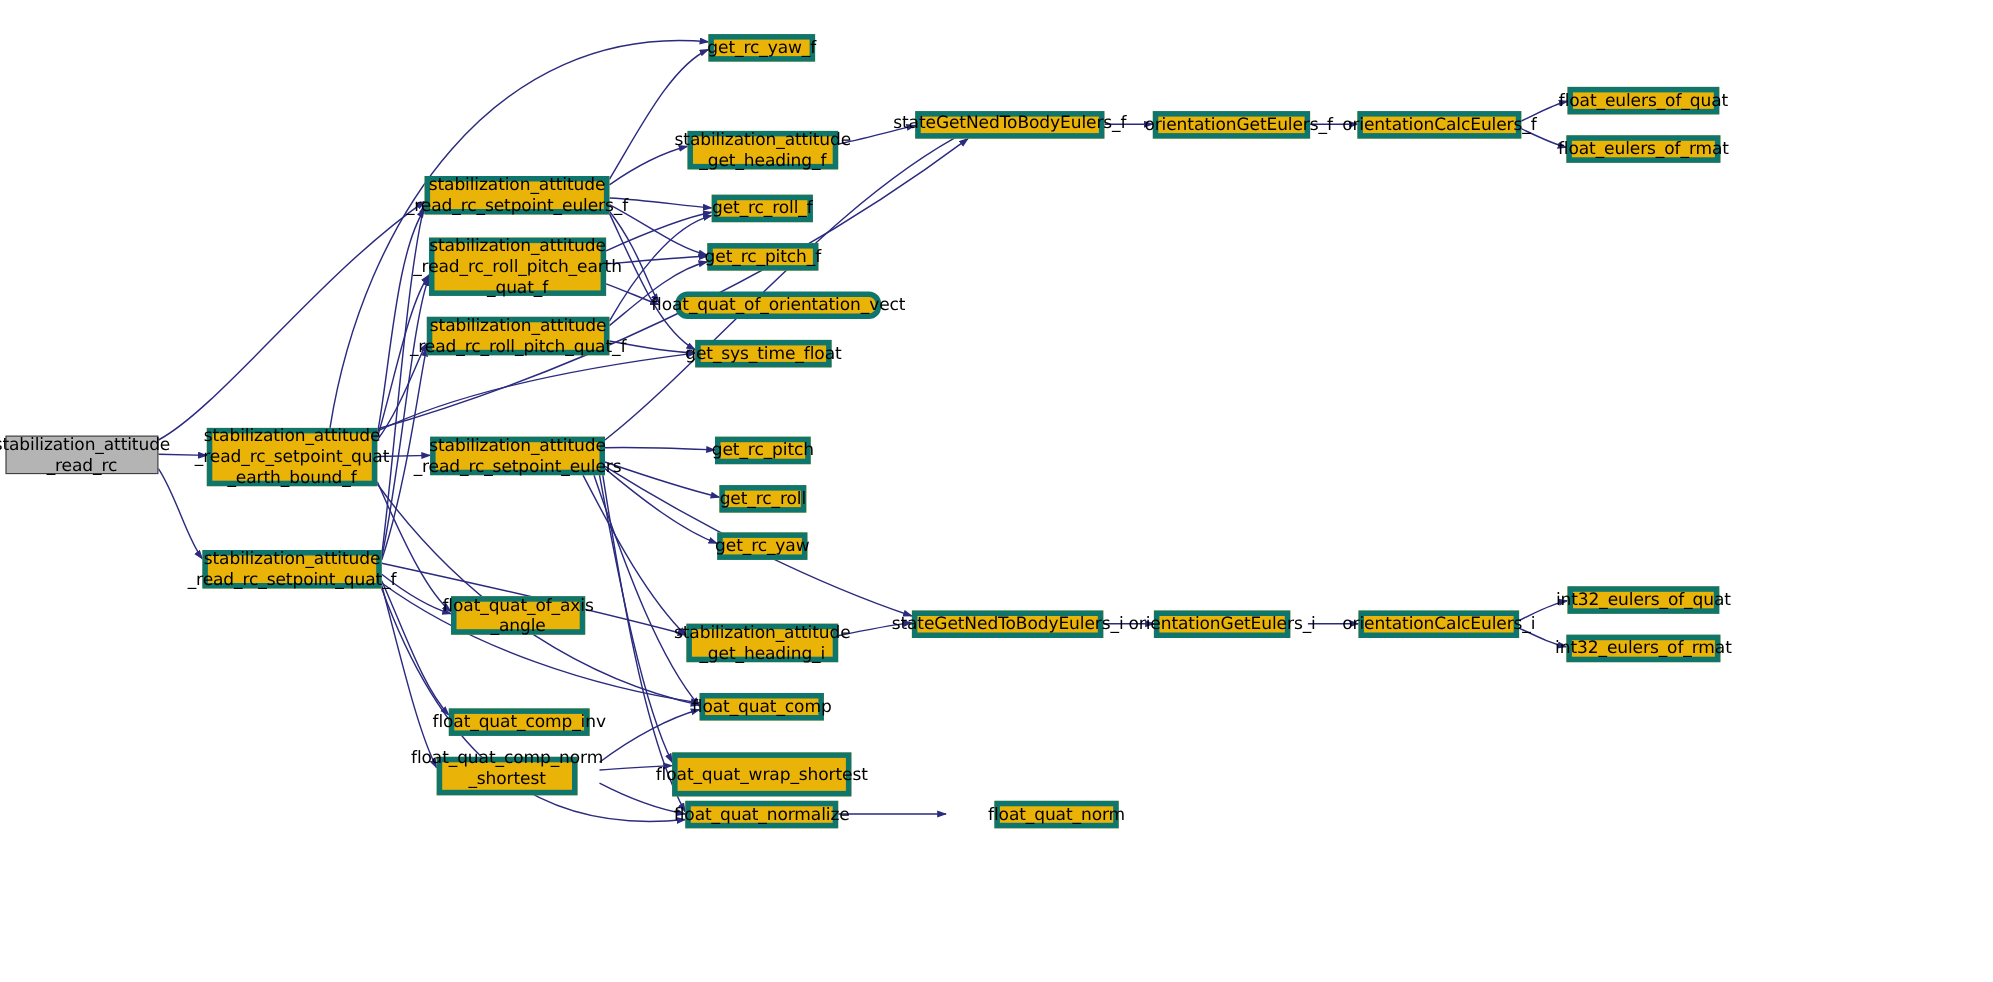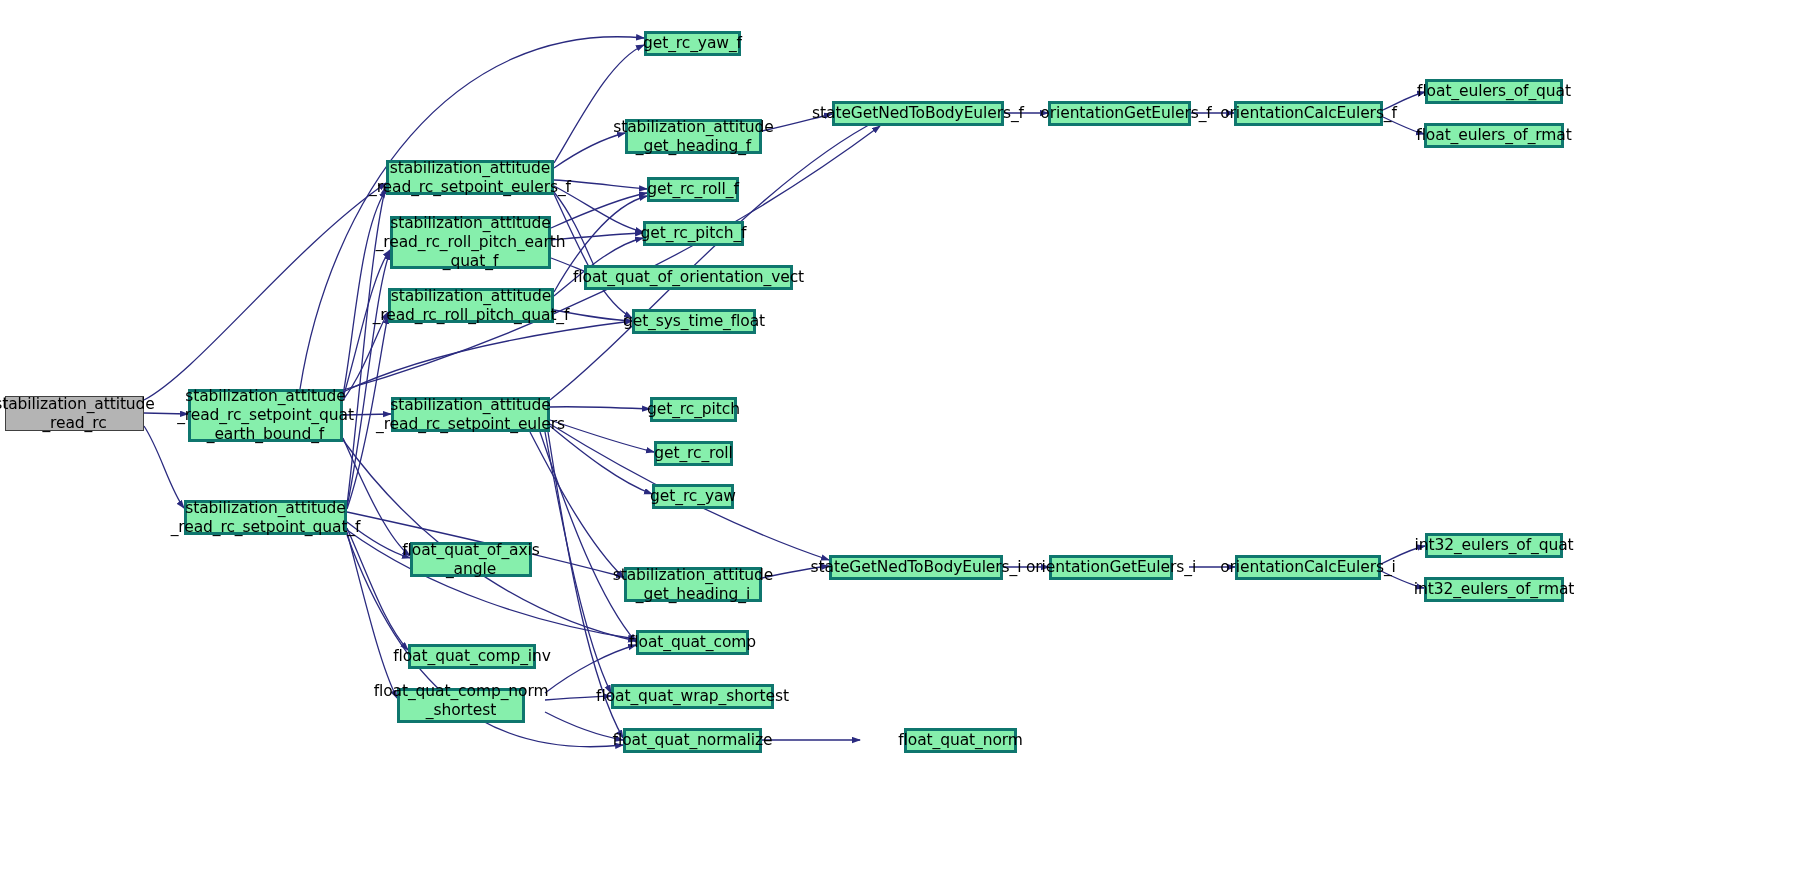--- a/index.html
+++ b/index.html
@@ -20,22 +20,22 @@
     position: absolute;
     left: 0;
     top: 0;
     width: 1812px;
     height: 893px;
     pointer-events: none;
   }
   .node {
     position: absolute;
     box-sizing: border-box;
-    border: 3px solid #0f766e;
-    background: #86efac;
+    border: 5px solid #0f766e;
+    background: #eab308;
     color: #000000;
     font-size: 15.5px;
     line-height: 19px;
     display: flex;
     align-items: center;
     justify-content: center;
     text-align: center;
     white-space: pre-line;
     letter-spacing: -0.1px;
     z-index: 5;
@@ -129,34 +129,34 @@
 _quat_f</span></div>
       <div class="node" style="left: 388px; top: 288px; width: 166px; height: 35px;"><span>stabilization_attitude
 _read_rc_roll_pitch_quat_f</span></div>
       <div class="node" style="left: 391px; top: 397px; width: 159px; height: 35px;"><span>stabilization_attitude
 _read_rc_setpoint_eulers</span></div>
       <div class="node" style="left: 644px; top: 31px; width: 97px; height: 25px;"><span>get_rc_yaw_f</span></div>
       <div class="node" style="left: 625px; top: 119px; width: 137px; height: 35px;"><span>stabilization_attitude
 _get_heading_f</span></div>
       <div class="node" style="left: 647px; top: 177px; width: 92px; height: 25px;"><span>get_rc_roll_f</span></div>
       <div class="node" style="left: 643px; top: 221px; width: 101px; height: 25px;"><span>get_rc_pitch_f</span></div>
-      <div class="node" style="left: 584px; top: 265px; width: 209px; height: 25px;"><span>float_quat_of_orientation_vect</span></div>
+      <div class="node" style="left: 614px; top: 265px; width: 187px; height: 25px; border-radius: 11px;"><span>float_quat_of_orientation_vect</span></div>
       <div class="node" style="left: 632px; top: 309px; width: 124px; height: 25px;"><span>get_sys_time_float</span></div>
       <div class="node" style="left: 650px; top: 397px; width: 87px; height: 25px;"><span>get_rc_pitch</span></div>
       <div class="node" style="left: 654px; top: 441px; width: 79px; height: 25px;"><span>get_rc_roll</span></div>
       <div class="node" style="left: 652px; top: 484px; width: 82px; height: 25px;"><span>get_rc_yaw</span></div>
       <div class="node" style="left: 410px; top: 542px; width: 122px; height: 35px;"><span>float_quat_of_axis
 _angle</span></div>
       <div class="node" style="left: 624px; top: 567px; width: 138px; height: 35px;"><span>stabilization_attitude
 _get_heading_i</span></div>
       <div class="node" style="left: 636px; top: 630px; width: 113px; height: 25px;"><span>float_quat_comp</span></div>
       <div class="node" style="left: 408px; top: 644px; width: 128px; height: 25px;"><span>float_quat_comp_inv</span></div>
       <div class="node" style="left: 397px; top: 688px; width: 128px; height: 35px; align-items: flex-end;"><span>float_quat_comp_norm
 _shortest</span></div>
-      <div class="node" style="left: 611px; top: 684px; width: 163px; height: 25px;"><span>float_quat_wrap_shortest</span></div>
+      <div class="node" style="left: 611px; top: 684px; width: 163px; height: 40px;"><span>float_quat_wrap_shortest</span></div>
       <div class="node" style="left: 623px; top: 728px; width: 139px; height: 25px;"><span>float_quat_normalize</span></div>
       <div class="node" style="left: 860px; top: 728px; width: 113px; height: 25px; margin-left: 44px;"><span>float_quat_norm</span></div>
       <div class="node" style="left: 832px; top: 101px; width: 172px; height: 25px; align-items: flex-end;"><span>stateGetNedToBodyEulers_f</span></div>
       <div class="node" style="left: 1048px; top: 101px; width: 143px; height: 25px; padding-left: 13px;"><span>orientationGetEulers_f</span></div>
       <div class="node" style="left: 1234px; top: 101px; width: 149px; height: 25px;"><span>orientationCalcEulers_f</span></div>
       <div class="node" style="left: 1425px; top: 79px; width: 138px; height: 25px;"><span>float_eulers_of_quat</span></div>
       <div class="node" style="left: 1424px; top: 123px; width: 140px; height: 25px;"><span>float_eulers_of_rmat</span></div>
       <div class="node" style="left: 829px; top: 555px; width: 174px; height: 25px;"><span>stateGetNedToBodyEulers_i</span></div>
       <div class="node" style="left: 1049px; top: 555px; width: 124px; height: 25px;"><span>orientationGetEulers_i</span></div>
       <div class="node" style="left: 1235px; top: 555px; width: 146px; height: 25px;"><span>orientationCalcEulers_i</span></div>

